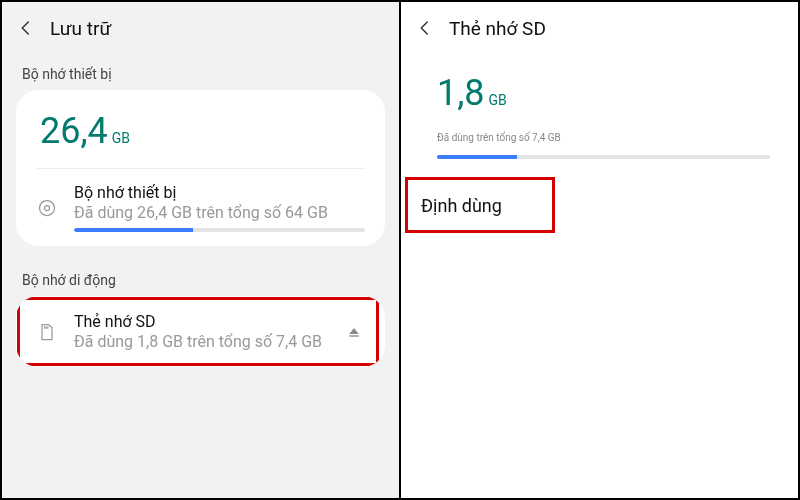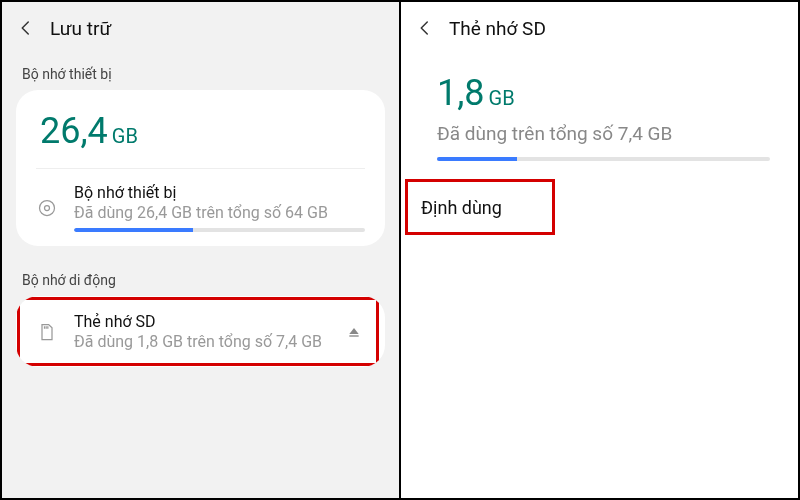--- a/index.html
+++ b/index.html
@@ -55,29 +55,29 @@
 .storage-hero {
   padding: 20px 24px 16px 24px;
 }
 .storage-value {
   font-size: 36px;
   color: #007a6c;
   font-weight: 400;
   display: inline-block;
 }
 .storage-unit {
-  font-size: 20px;
+  font-size: 14px;
   color: #007a6c;
   font-weight: 400;
   margin-left: 4px;
 }
 .storage-sub {
-  font-size: 19px;
+  font-size: 10px;
   color: #888;
-  margin-top: 8px;
+  margin-top: 18px;
 }
 .divider {
   height: 1px;
   background: #eee;
   margin: 0 20px;
 }
 .storage-row {
   display: flex;
   align-items: center;
   padding: 14px 20px 14px 20px;

